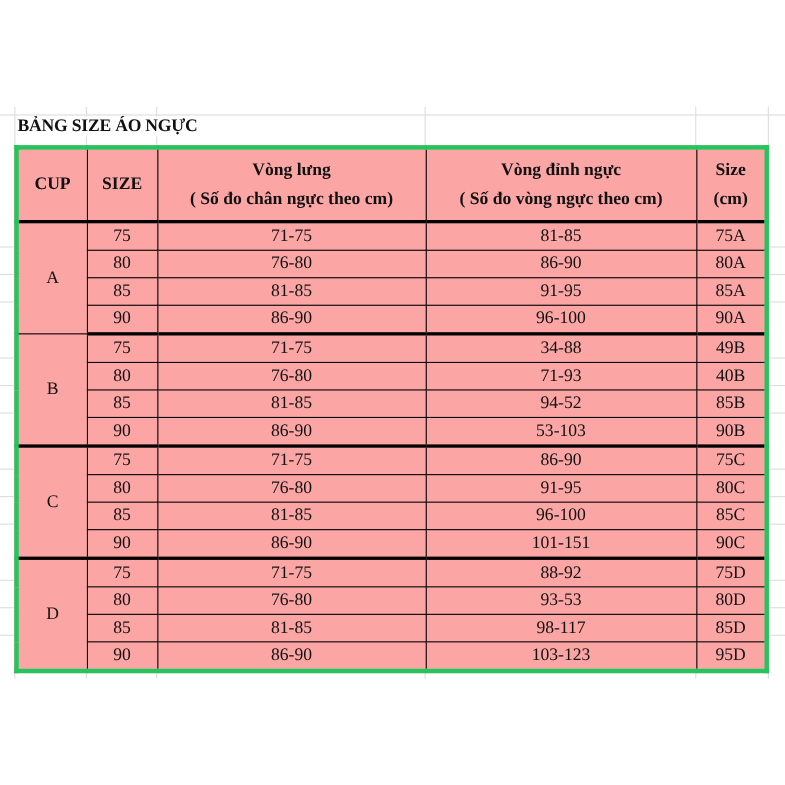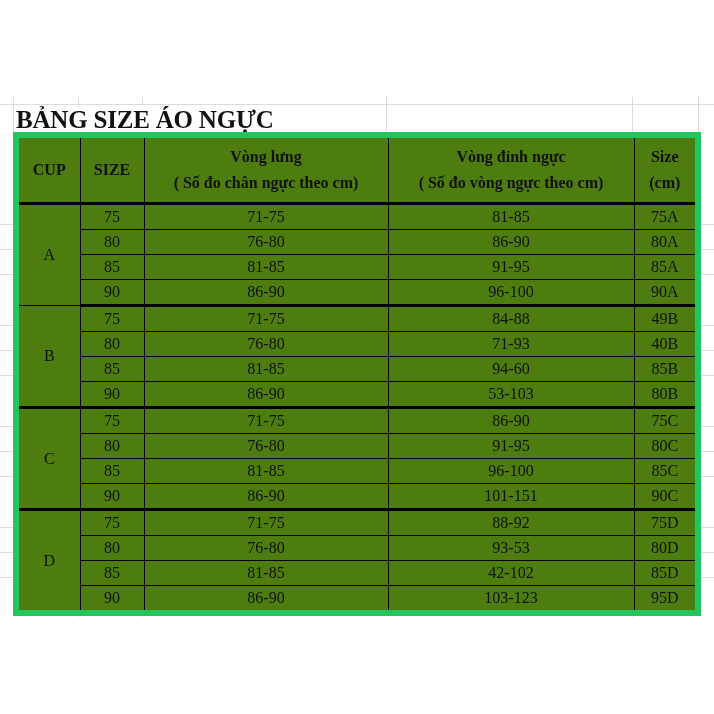--- a/index.html
+++ b/index.html
@@ -27,34 +27,34 @@
       position: absolute;
       left: 0;
       width: 714px;
       height: 1px;
       background: #dcdcdc;
     }
     .title {
       position: absolute;
       left: 16px;
       top: 106px;
-      font-size: 25px;
+      font-size: 16px;
       font-weight: bold;
       letter-spacing: -0.2px;
       white-space: nowrap;
       background: #fff;
       padding-right: 4px;
     }
     table.size-table {
       position: absolute;
       left: 13px;
       top: 132px;
       border-collapse: collapse;
-      background: #4d7c0f;
-      border: 6px solid #22c55e;
+      background: #fca5a5;
+      border: 4px solid #22c55e;
       table-layout: fixed;
     }
     table.size-table th,
     table.size-table td {
       border: 1px solid #000;
       padding: 0;
       text-align: center;
       vertical-align: middle;
       font-size: 16px;
       line-height: 18px;
@@ -159,40 +159,40 @@
       <td>90</td>
       <td>86-90</td>
       <td>96-100</td>
       <td>90A</td>
     </tr>
 
     <tr>
       <td class="cup-cell" rowspan="4" style="border-bottom:3px solid #000">B</td>
       <td>75</td>
       <td>71-75</td>
-      <td>84-88</td>
+      <td>34-88</td>
       <td>49B</td>
     </tr>
     <tr>
       <td>80</td>
       <td>76-80</td>
       <td>71-93</td>
       <td>40B</td>
     </tr>
     <tr>
       <td>85</td>
       <td>81-85</td>
-      <td>94-60</td>
+      <td>94-52</td>
       <td>85B</td>
     </tr>
     <tr class="group-end">
       <td>90</td>
       <td>86-90</td>
       <td>53-103</td>
-      <td>80B</td>
+      <td>90B</td>
     </tr>
 
     <tr>
       <td class="cup-cell" rowspan="4" style="border-bottom:3px solid #000">C</td>
       <td>75</td>
       <td>71-75</td>
       <td>86-90</td>
       <td>75C</td>
     </tr>
     <tr>
@@ -223,21 +223,21 @@
     </tr>
     <tr>
       <td>80</td>
       <td>76-80</td>
       <td>93-53</td>
       <td>80D</td>
     </tr>
     <tr>
       <td>85</td>
       <td>81-85</td>
-      <td>42-102</td>
+      <td>98-117</td>
       <td>85D</td>
     </tr>
     <tr>
       <td>90</td>
       <td>86-90</td>
       <td>103-123</td>
       <td>95D</td>
     </tr>
   </tbody>
 </table>

